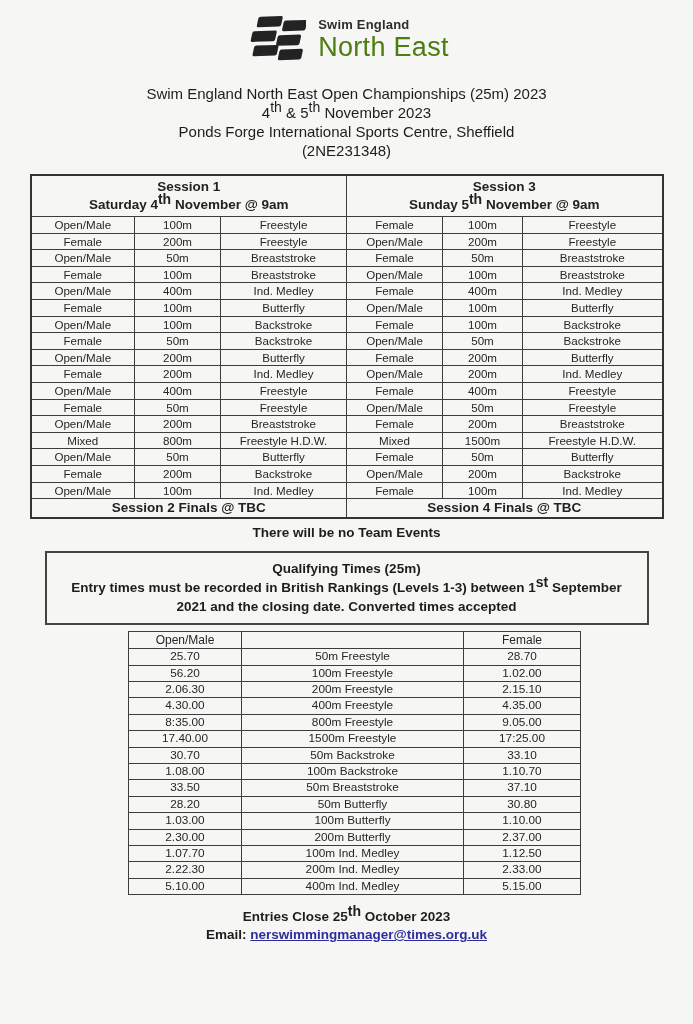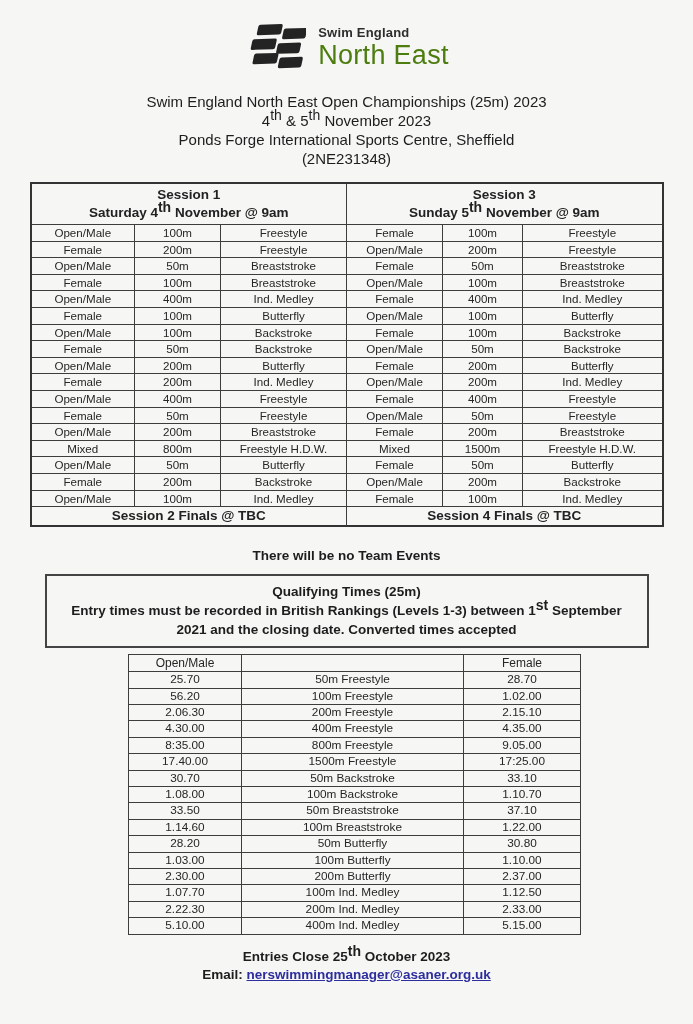--- a/index.html
+++ b/index.html
@@ -9,21 +9,21 @@
     --bg:#f6f6f4;
   }
   *{box-sizing:border-box;}
   html,body{margin:0;padding:0;}
   body{
     width:693px;height:1024px;overflow:hidden;
     background:var(--bg);
     color:var(--ink);
     font-family:"Liberation Sans","DejaVu Sans",sans-serif;
   }
-  .page{width:693px;height:1024px;padding-top:18px;}
+  .page{width:693px;height:1024px;padding-top:10px;}
 
   
   .logo{display:flex;justify-content:center;align-items:center;gap:12px;height:58px;}
   .logo-icon svg{display:block;}
   .logo-text{display:flex;flex-direction:column;line-height:1;}
   .logo-top{font-size:13px;font-weight:bold;color:#2d2d2d;letter-spacing:.2px;}
   .logo-bottom{font-size:27px;color:#4d7c0f;margin-top:3px;letter-spacing:.3px;}
 
   
   .title-block{margin-top:16px;text-align:center;font-weight:normal;font-size:15px;line-height:19px;color:#1d1d1d;}
@@ -38,21 +38,21 @@
   .session-table th,.session-table td{
     border:1px solid var(--line);
     text-align:center;vertical-align:middle;
     padding:1px 2px;
   }
   .session-table thead th{font-size:13.5px;font-weight:bold;line-height:18px;padding:2px 2px;}
   .session-table tbody td{font-size:11.6px;line-height:13.6px;color:#262626;}
   .session-table .finals td{font-size:13.5px;font-weight:bold;line-height:16px;}
 
   
-  .team-note{margin-top:21px;text-align:center;font-weight:bold;font-size:13.5px;color:#1d1d1d;}
+  .team-note{margin-top:6px;text-align:center;font-weight:bold;font-size:13.5px;color:#1d1d1d;}
   .qual-box{
     width:604px;margin:11px auto 4px auto;
     border:2px solid #444;
     text-align:center;font-weight:bold;font-size:13.5px;line-height:19px;
     padding:6px 14px 7px 14px;color:#1d1d1d;
   }
   .qual-table{
     width:452px;margin:6px 0 0 128px;
     border-collapse:collapse;table-layout:fixed;
     border:1.5px solid #333;
@@ -327,25 +327,20 @@
           <td>1.08.00</td>
           <td>100m Backstroke</td>
           <td>1.10.70</td>
         </tr>
         <tr>
           <td>33.50</td>
           <td>50m Breaststroke</td>
           <td>37.10</td>
         </tr>
         <tr>
-          <td>1.14.60</td>
-          <td>100m Breaststroke</td>
-          <td>1.22.00</td>
-        </tr>
-        <tr>
           <td>28.20</td>
           <td>50m Butterfly</td>
           <td>30.80</td>
         </tr>
         <tr>
           <td>1.03.00</td>
           <td>100m Butterfly</td>
           <td>1.10.00</td>
         </tr>
         <tr>
@@ -368,17 +363,17 @@
           <td>400m Ind. Medley</td>
           <td>5.15.00</td>
         </tr>
       </tbody>
   </table>
 
   <div class="footer">
     <div><span>Entries Close 25</span><sup>th</sup><span> October 2023</span></div>
     <div>
       <span>Email:</span>
-      <a class="email-link">nerswimmingmanager@asaner.org.uk</a>
+      <a class="email-link">nerswimmingmanager@times.org.uk</a>
     </div>
   </div>
 
 </div>
 
 </body></html>

